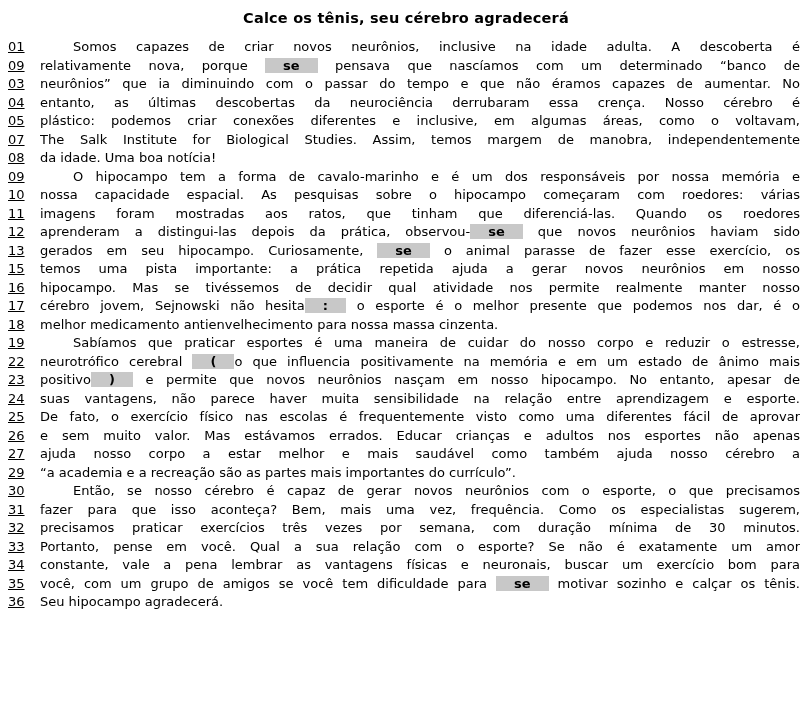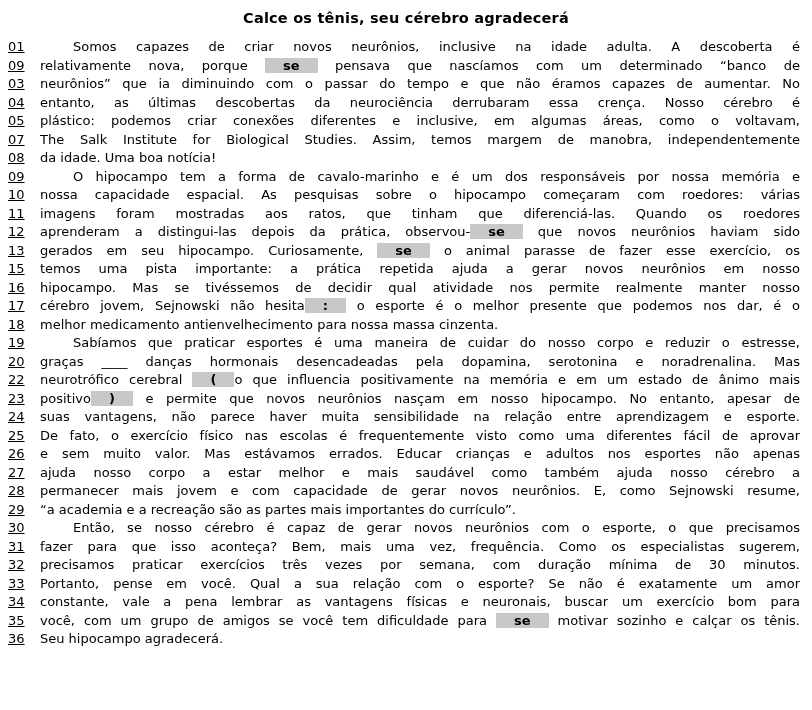--- a/index.html
+++ b/index.html
@@ -146,24 +146,20 @@
   <div class="line">
     <span class="num">18</span>
     <span class="txt"><span>melhor medicamento antienvelhecimento para nossa massa cinzenta.</span></span>
   </div>
 
   <div class="line">
     <span class="num">19</span>
     <span class="txt jl indent"><span>Sabíamos que praticar esportes é uma maneira de cuidar do nosso corpo e reduzir o estresse,</span></span>
   </div>
 
-  <div class="line">
-    <span class="num">20</span>
-    <span class="txt jl"><span>graças ____ danças hormonais desencadeadas pela dopamina, serotonina e noradrenalina. Mas</span></span>
-  </div>
 
 
   <div class="line">
     <span class="num">22</span>
     <span class="txt jl"><span>neurotrófico cerebral </span><span class="hl">(</span><span>o que influencia positivamente na memória e em um estado de ânimo mais</span></span>
   </div>
 
   <div class="line">
     <span class="num">23</span>
     <span class="txt jl"><span>positivo</span><span class="hl">)</span><span> e permite que novos neurônios nasçam em nosso hipocampo. No entanto, apesar de</span></span>
@@ -182,24 +178,20 @@
   <div class="line">
     <span class="num">26</span>
     <span class="txt jl"><span>e sem muito valor. Mas estávamos errados. Educar crianças e adultos nos esportes não apenas</span></span>
   </div>
 
   <div class="line">
     <span class="num">27</span>
     <span class="txt jl"><span>ajuda nosso corpo a estar melhor e mais saudável como também ajuda nosso cérebro a</span></span>
   </div>
 
-  <div class="line">
-    <span class="num">28</span>
-    <span class="txt jl"><span>permanecer mais jovem e com capacidade de gerar novos neurônios. E, como Sejnowski resume,</span></span>
-  </div>
 
   <div class="line">
     <span class="num">29</span>
     <span class="txt"><span>“a academia e a recreação são as partes mais importantes do currículo”.</span></span>
   </div>
 
   <div class="line">
     <span class="num">30</span>
     <span class="txt jl indent"><span>Então, se nosso cérebro é capaz de gerar novos neurônios com o esporte, o que precisamos</span></span>
   </div>

